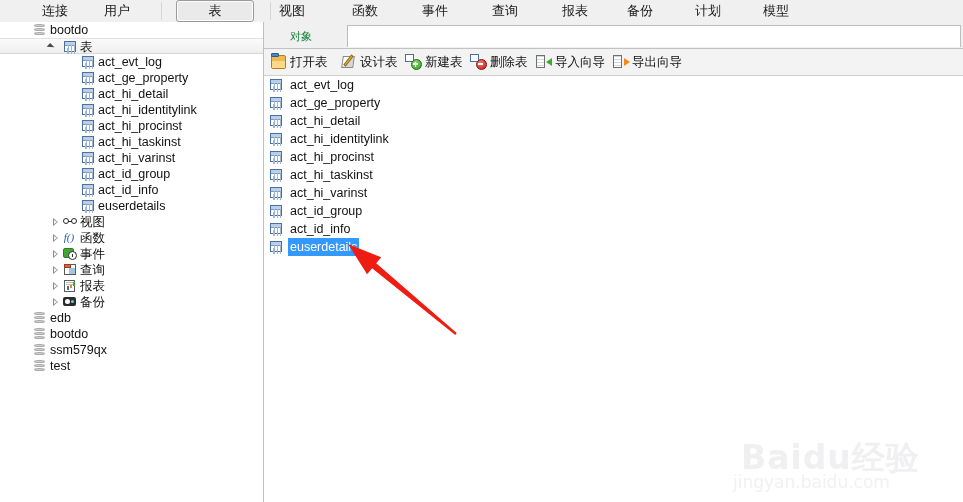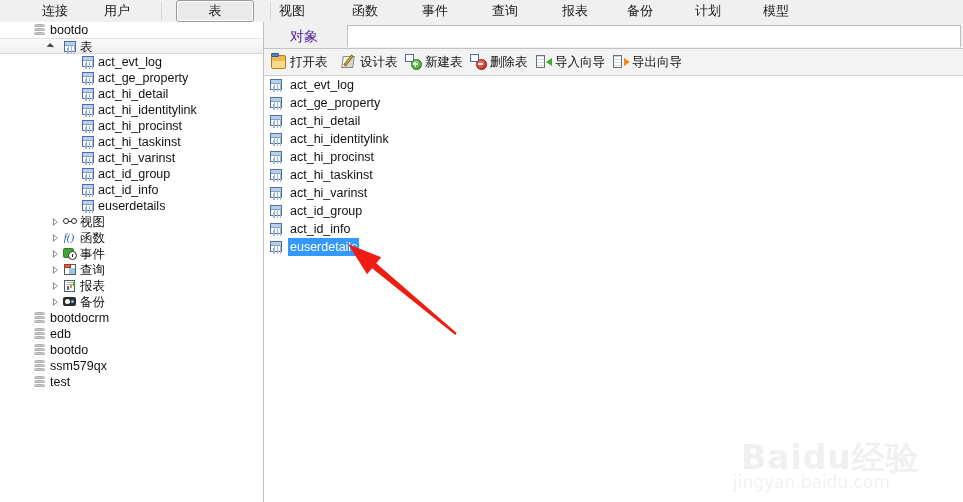--- a/index.html
+++ b/index.html
@@ -164,21 +164,21 @@
   
   .rightpanel{
     position:absolute;left:264px;top:22px;width:699px;height:480px;background:#ffffff;
   }
   .tabstrip{
     position:absolute;left:0;top:0;width:699px;height:26px;
     background:#f0f0f0;border-bottom:1px solid #c2c2c2;
   }
   .tab{
     position:absolute;left:12px;top:3px;height:23px;line-height:22px;
-    padding:0 14px;font-size:14px;color:#4c1d95;
+    padding:0 14px;font-size:11px;color:#15803d;
     background:#f0f0f0;cursor:default;
   }
   .tabfield{
     position:absolute;left:83px;top:3px;right:2px;height:21px;
     background:#ffffff;border:1px solid #bdbdbd;border-bottom:none;
   }
   .toolbar{
     position:absolute;left:0;top:27px;width:699px;height:26px;
     background:#f3f3f3;border-bottom:1px solid #cfcfcf;
   }
@@ -411,30 +411,20 @@
           <span class="tlabel" style="left: 80px;">报表</span>
         </div>
         <div class="trow">
           <span style="position: absolute; left: 48px; top: 0px; width: 10px; height: 16px;">
             <span class="tri-closed" style="left: 5px;"></span>
           </span>
           <span style="position: absolute; left: 62px; top: 0px; width: 16px; height: 16px;">
             <span class="ic-bak" style="left: 1px;"></span>
           </span>
           <span class="tlabel" style="left: 80px;">备份</span>
-        </div>
-        <div class="trow">
-          <span style="position: absolute; left: 32px; top: 0px; width: 16px; height: 16px;">
-            <span class="ic-db gray" style="left: 2px;">
-              <b style="top: 0px;"></b>
-              <b style="top: 4px;"></b>
-              <b style="top: 8px;"></b>
-            </span>
-          </span>
-          <span class="tlabel" style="left: 50px;">bootdocrm</span>
         </div>
         <div class="trow">
           <span style="position: absolute; left: 32px; top: 0px; width: 16px; height: 16px;">
             <span class="ic-db gray" style="left: 2px;">
               <b style="top: 0px;"></b>
               <b style="top: 4px;"></b>
               <b style="top: 8px;"></b>
             </span>
           </span>
           <span class="tlabel" style="left: 50px;">edb</span>

